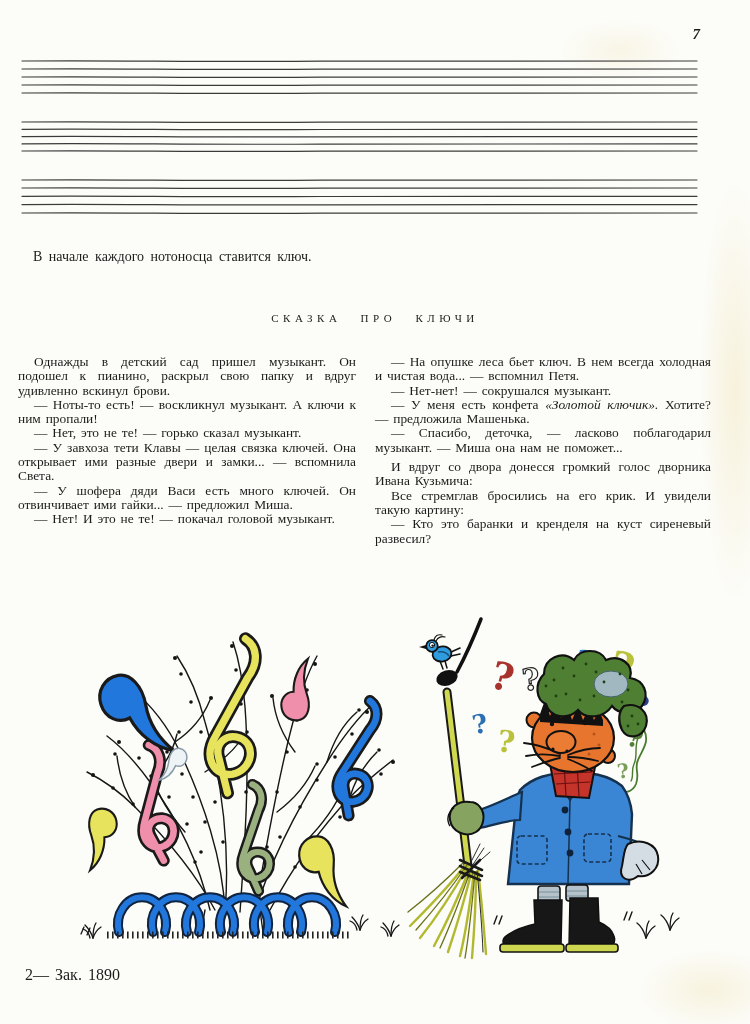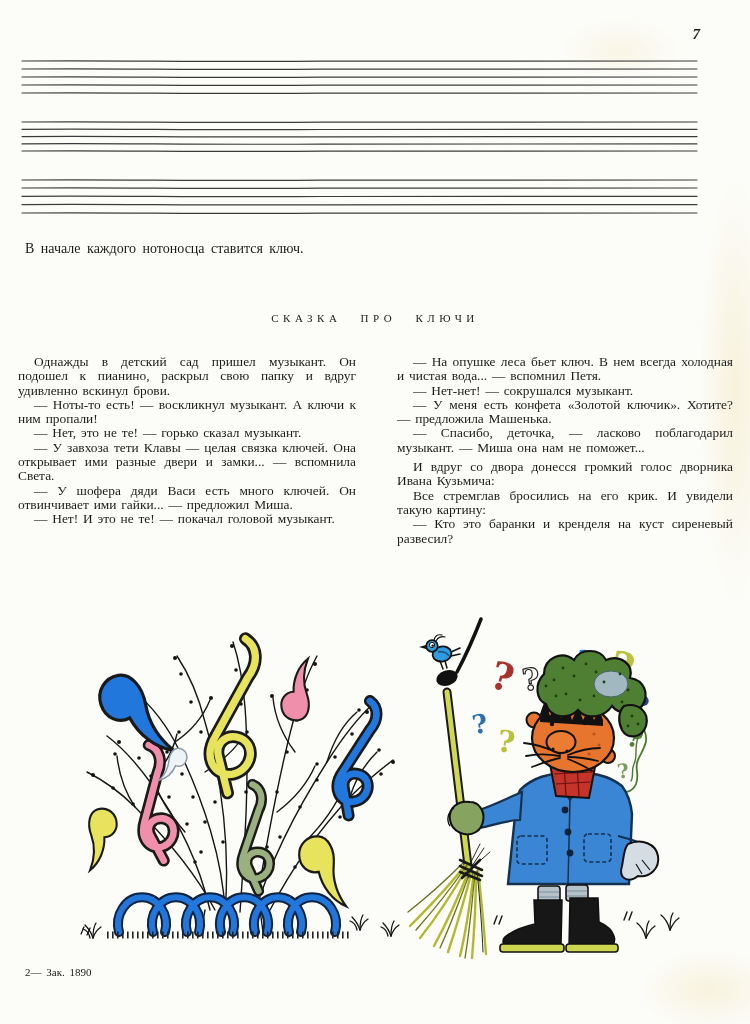--- a/index.html
+++ b/index.html
@@ -3,31 +3,31 @@
 <meta charset="utf-8">
 <style>
   html,body{margin:0;padding:0;background:#e8e8e4;}
   .page{position:relative;width:750px;height:1024px;background:#fcfcf8;overflow:hidden;
         font-family:"Liberation Serif","DejaVu Serif",serif;color:#1c1c1c;}
   .stain{position:absolute;border-radius:50%;pointer-events:none;}
   .page-number{position:absolute;left:676px;top:26px;width:24px;text-align:right;
         font-size:15px;font-weight:bold;font-style:italic;}
   .staves{position:absolute;left:0;top:0;}
   .caption{position:absolute;left:25px;top:241px;width:420px;font-size:14px;
-        word-spacing:3px;margin:0;}
+        word-spacing:3px;margin:8px;}
   .title{position:absolute;left:25px;top:312px;width:700px;margin:0;text-align:center;
         font-size:11px;font-weight:normal;letter-spacing:4.5px;word-spacing:12px;}
   .col{position:absolute;top:355px;width:338px;font-size:13.4px;line-height:14.3px;
         text-align:justify;}
   .col p{margin:0;text-indent:16px;word-spacing:1.5px;}
   .col-left{left:18px;}
-  .col-right{left:397px;width:336px;}
+  .col-right{left:375px;width:336px;}
   .gap-top{margin-top:5px !important;}
-  .italic{}
-  .footer{position:absolute;left:25px;top:966px;font-size:11px;word-spacing:2px;}
+  .italic{font-style:italic;}
+  .footer{position:absolute;left:25px;top:966px;font-size:16px;word-spacing:2px;}
   .illu{position:absolute;}
   svg text.qm{font-family:"DejaVu Serif","Liberation Serif",serif;font-weight:bold;}
   .clef-outline{fill:none;stroke:#1a1a1a;stroke-width:10;stroke-linecap:round;stroke-linejoin:round;}
   .clef-inner{fill:none;stroke-width:5.6;stroke-linecap:round;stroke-linejoin:round;}
   .fence-outline{fill:none;stroke:#10233f;stroke-width:10;stroke-linecap:round;}
   .fence-inner{fill:none;stroke:#2277dd;stroke-width:6;stroke-linecap:round;}
   .branch{fill:none;stroke:#161616;stroke-width:1.4;stroke-linecap:round;}
   .twigA{fill:none;stroke:#b2b92f;stroke-width:2.4;stroke-linecap:round;}
   .twigB{fill:none;stroke:#6b701a;stroke-width:1.3;stroke-linecap:round;}
   .twigC{fill:none;stroke:#2a2a2a;stroke-width:1;stroke-linecap:round;}

